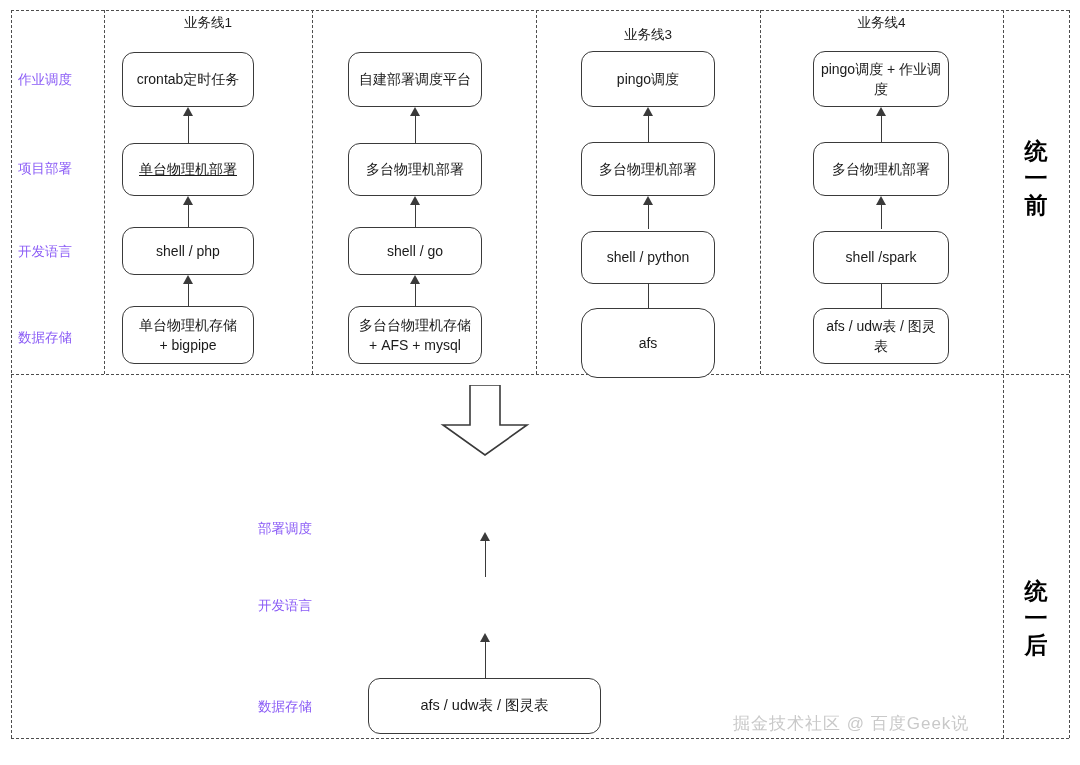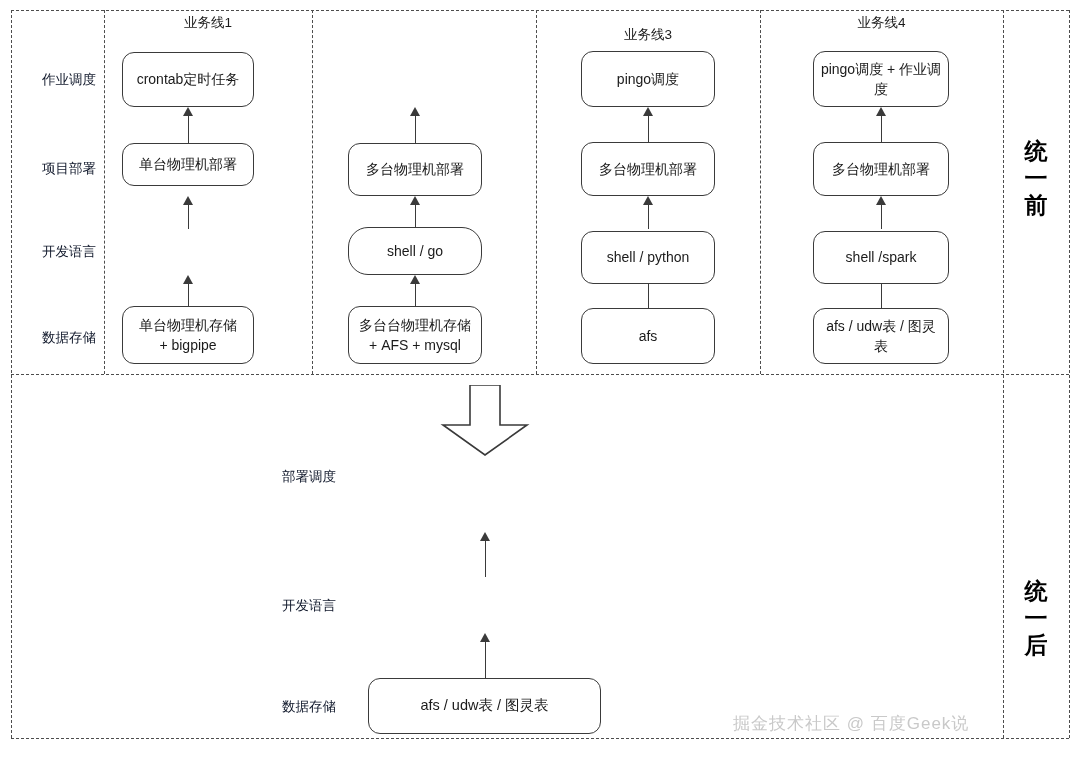--- a/index.html
+++ b/index.html
@@ -44,24 +44,23 @@
     line-height: 1.45;
     padding: 2px 6px;
     white-space: pre-line;
   }
   .node.big { font-size: 14.5px; }
 
   
   .row-label {
     position: absolute;
     font-size: 13.5px;
-    color: #0f172a;
+    color: #8b5cf6;
     text-align: left;
     white-space: nowrap;
-    margin-left: 24px;
   }
   .col-label {
     position: absolute;
     font-size: 13.5px;
     color: #1a1a1a;
     text-align: center;
     white-space: nowrap;
   }
   .side-label {
     position: absolute;
@@ -126,48 +125,50 @@
   <div class="col-label" style="left:764px; top:14px; width:235px;">业务线4</div>
 
   <div class="row-label" style="left:18px; top:71px;">作业调度</div>
   <div class="row-label" style="left:18px; top:160px;">项目部署</div>
   <div class="row-label" style="left:18px; top:243px;">开发语言</div>
   <div class="row-label" style="left:18px; top:329px;">数据存储</div>
 
   <div class="node" style="left:122px; top:52px; width:132px; height:55px;">crontab定时任务</div>
   <div class="conn" style="left:188px; top:115px; height:28px;"></div>
   <div class="arrow-head" style="left:183px; top:107px;"></div>
-  <div class="node" style="left:122px; top:143px; width:132px; height:43px;">单台物理机部署</div>
+  <div class="node" style="left:122px; top:143px; width:132px; height:53px;text-decoration:underline;">单台物理机部署</div>
   <div class="conn" style="left:188px; top:204px; height:25px;"></div>
   <div class="arrow-head" style="left:183px; top:196px;"></div>
+  <div class="node" style="left:122px; top:227px; width:132px; height:48px;">shell / php</div>
   <div class="conn" style="left:188px; top:283px; height:25px;"></div>
   <div class="arrow-head" style="left:183px; top:275px;"></div>
   <div class="node" style="left:122px; top:306px; width:132px; height:58px;">单台物理机存储
 + bigpipe</div>
 
+  <div class="node" style="left:348px; top:52px; width:134px; height:55px;">自建部署调度平台</div>
   <div class="conn" style="left:415px; top:115px; height:28px;"></div>
   <div class="arrow-head" style="left:410px; top:107px;"></div>
   <div class="node" style="left:348px; top:143px; width:134px; height:53px;">多台物理机部署</div>
   <div class="conn" style="left:415px; top:204px; height:25px;"></div>
   <div class="arrow-head" style="left:410px; top:196px;"></div>
-  <div class="node" style="left:348px; top:227px; width:134px; height:48px;border-radius:20px;">shell / go</div>
+  <div class="node" style="left:348px; top:227px; width:134px; height:48px;">shell / go</div>
   <div class="conn" style="left:415px; top:283px; height:25px;"></div>
   <div class="arrow-head" style="left:410px; top:275px;"></div>
   <div class="node" style="left:348px; top:306px; width:134px; height:58px;">多台台物理机存储
 + AFS + mysql</div>
 
   <div class="node" style="left:581px; top:51px; width:134px; height:56px;">pingo调度</div>
   <div class="conn" style="left:648px; top:115px; height:28px;"></div>
   <div class="arrow-head" style="left:643px; top:107px;"></div>
   <div class="node" style="left:581px; top:142px; width:134px; height:54px;">多台物理机部署</div>
   <div class="conn" style="left:648px; top:204px; height:25px;"></div>
   <div class="arrow-head" style="left:643px; top:196px;"></div>
   <div class="node" style="left:581px; top:231px; width:134px; height:53px;">shell / python</div>
   <div class="conn" style="left:648px; top:284px; height:25px;"></div>
-  <div class="node" style="left:581px; top:308px; width:134px; height:56px;">afs</div>
+  <div class="node" style="left:581px; top:308px; width:134px; height:70px;border-radius:16px;">afs</div>
 
   <div class="node" style="left:813px; top:51px; width:136px; height:56px;">pingo调度 + 作业调度</div>
   <div class="conn" style="left:881px; top:115px; height:28px;"></div>
   <div class="arrow-head" style="left:876px; top:107px;"></div>
   <div class="node" style="left:813px; top:142px; width:136px; height:54px;">多台物理机部署</div>
   <div class="conn" style="left:881px; top:204px; height:25px;"></div>
   <div class="arrow-head" style="left:876px; top:196px;"></div>
   <div class="node" style="left:813px; top:231px; width:136px; height:53px;">shell /spark</div>
   <div class="conn" style="left:881px; top:284px; height:25px;"></div>
   <div class="node" style="left:813px; top:308px; width:136px; height:56px;">afs / udw表 / 图灵表</div>
@@ -177,21 +178,21 @@
     <span>一</span>
     <span>前</span>
   </div>
 
   <div class="big-arrow" style="left:437px; top:385px;">
     <svg width="96" height="72" viewBox="0 0 96 72" xmlns="http://www.w3.org/2000/svg">
       <polygon points="33,0 63,0 63,40 90,40 48,70 6,40 33,40" fill="#ffffff" stroke="#3a3a3a" stroke-width="1.6" stroke-linejoin="miter"></polygon>
     </svg>
   </div>
 
-  <div class="row-label" style="left:258px; top:468px;text-align:center;">部署调度</div>
+  <div class="row-label" style="left:258px; top:520px;text-align:center;">部署调度</div>
   <div class="row-label" style="left:258px; top:597px;">开发语言</div>
   <div class="row-label" style="left:258px; top:698px;">数据存储</div>
 
   <div class="conn" style="left:485px; top:541px; height:36px;"></div>
   <div class="arrow-head" style="left:480px; top:532px;"></div>
 
   <div class="conn" style="left:485px; top:642px; height:36px;"></div>
   <div class="arrow-head" style="left:480px; top:633px;"></div>
 
   <div class="node big" style="left:368px; top:678px; width:233px; height:56px;">afs / udw表 / 图灵表</div>

